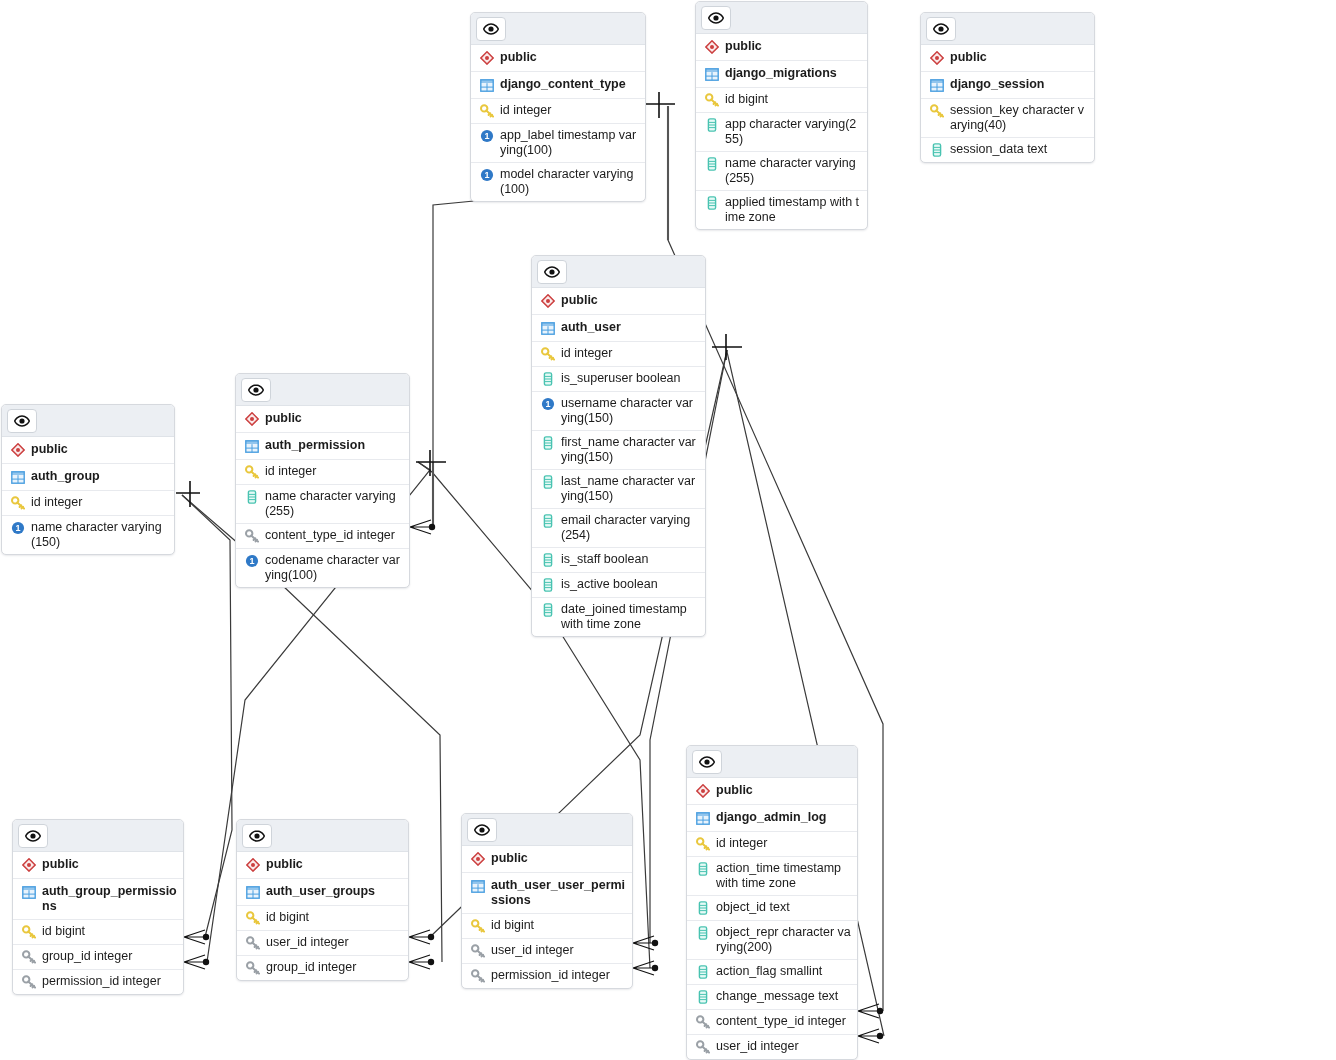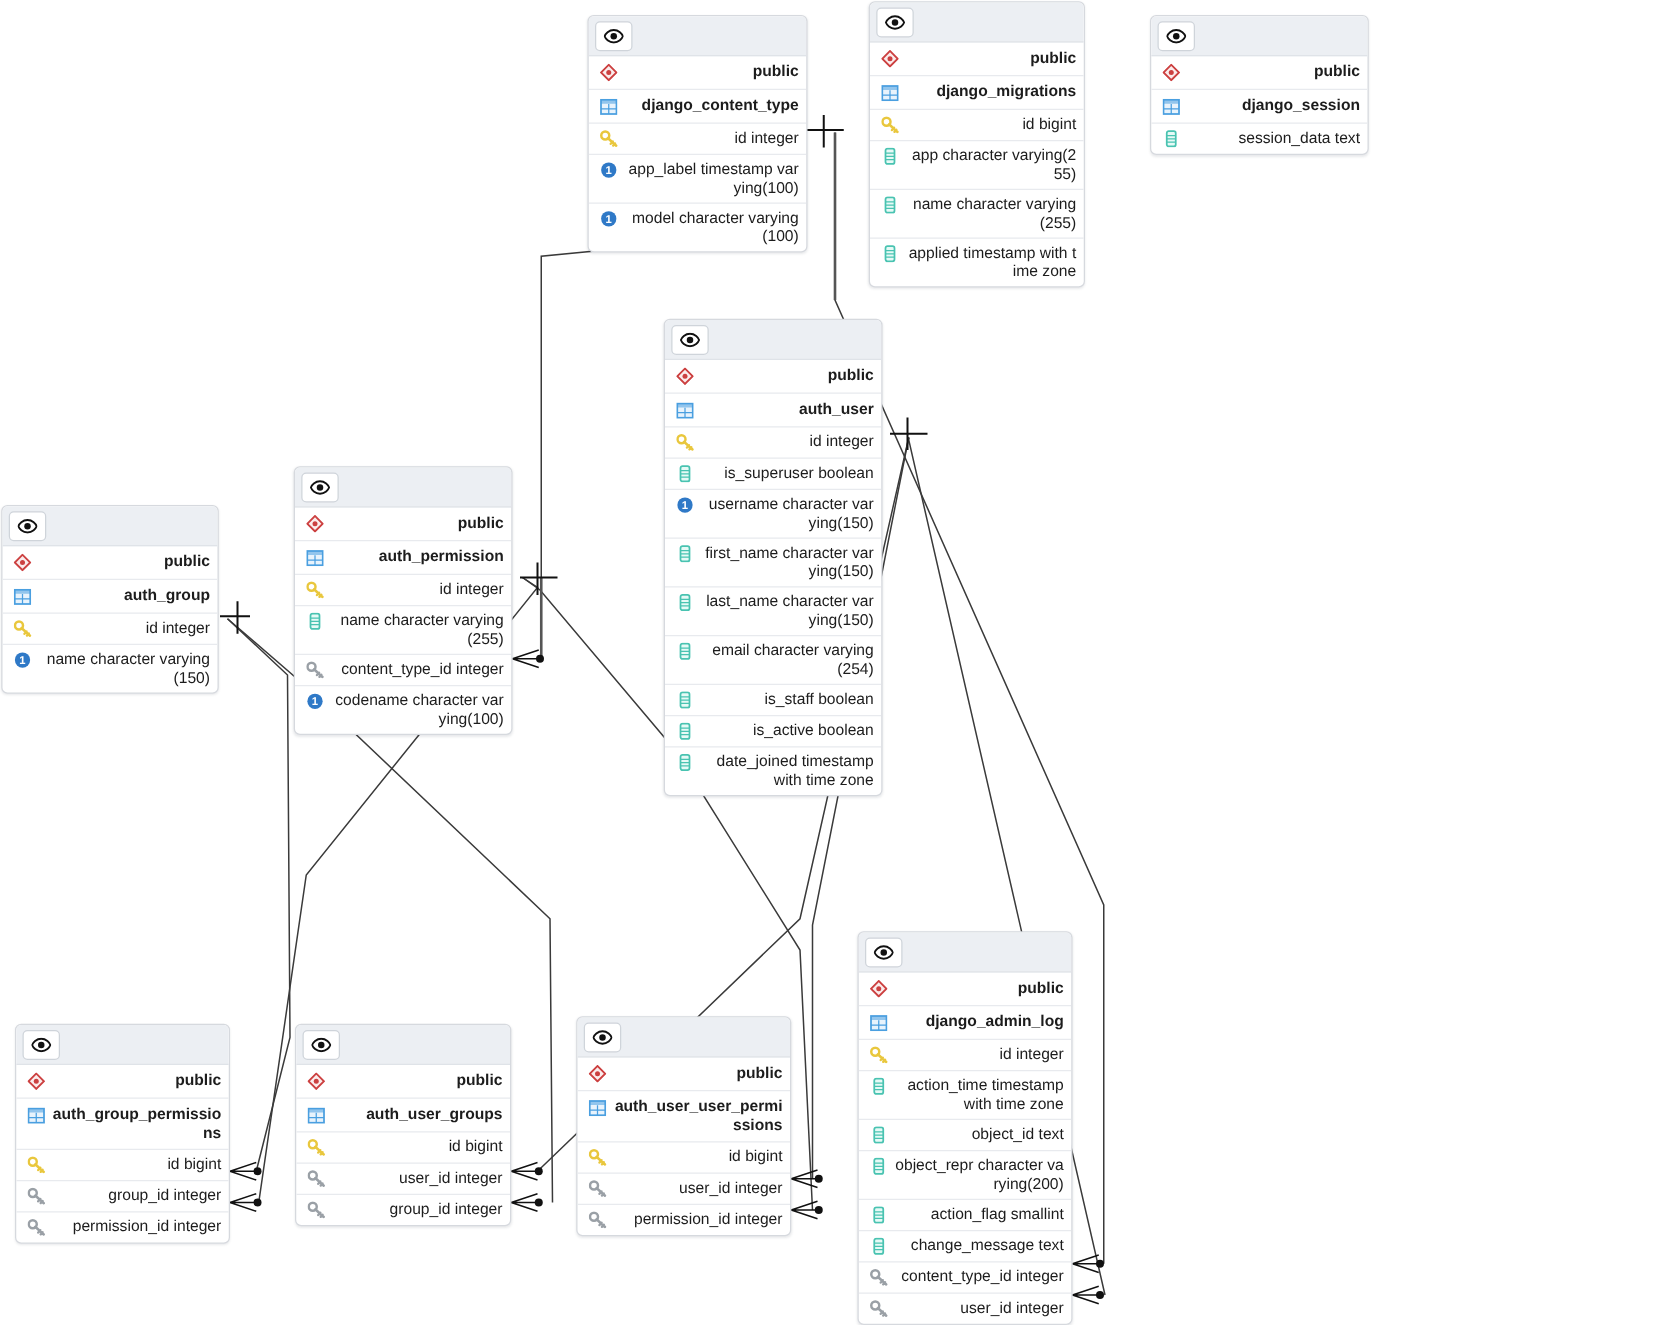--- a/index.html
+++ b/index.html
@@ -2,21 +2,21 @@
 <html><head>
 <meta charset="utf-8">
 <style>
   html,body{margin:0;padding:0;background:#ffffff;}
   body{
     width:1336px;height:1060px;position:relative;overflow:hidden;
     font-family:"Liberation Sans","DejaVu Sans",sans-serif;
     font-size:12.5px;color:#1c1c1c;
     -webkit-font-smoothing:antialiased;
   }
-  #canvas{position:absolute;inset:0;width:1336px;height:892px;text-align:right;}
+  #canvas{position:absolute;inset:0;width:1336px;height:892px;}
   #edges{position:absolute;left:0;top:0;width:1336px;height:1060px;pointer-events:none;}
 
   .table-node{
     position:absolute;
     background:#ffffff;
     border:1px solid #d6d9de;
     border-radius:5px;
     box-shadow:0 1px 2px rgba(30,40,60,.10);
     box-sizing:border-box;
     overflow:hidden;
@@ -269,20 +269,29 @@
             <svg class="gi" width="14" height="13" viewBox="0 0 14 13">
               <rect x="0.8" y="0.8" width="12.4" height="11.4" fill="#e8f3fc" stroke="#4a9fe0" stroke-width="1.4"></rect>
               <rect x="0.8" y="0.8" width="12.4" height="3.2" fill="#4a9fe0" opacity="0.55"></rect>
               <path d="M7 4.2V12.2 M0.8 8.1H13.2" stroke="#4a9fe0" stroke-width="1"></path>
             </svg>
           </span>
           <span class="txt">django_session</span>
         </div>
         <div class="row col">
           <span class="ico">
+            <svg class="gi" width="15" height="14" viewBox="0 0 15 14">
+              <circle cx="4.2" cy="4.4" r="3.2" fill="none" stroke="#e9c73d" stroke-width="2"></circle>
+              <path d="M6.2 6.4 L13 12.6 M10.2 9.2 L8.6 11 M12 10.8 L10.6 12.4" stroke="#e9c73d" stroke-width="2" fill="none" stroke-linecap="round"></path>
+            </svg>
+          </span>
+          <span class="txt">session_key character varying(40)</span>
+        </div>
+        <div class="row col">
+          <span class="ico">
             <svg class="gi" width="10" height="14" viewBox="0 0 10 14">
               <rect x="1.4" y="0.9" width="7.2" height="12.2" rx="1.6" fill="#e6faf6" stroke="#49c3b1" stroke-width="1.4"></rect>
               <path d="M1.4 4.4H8.6 M1.4 7H8.6 M1.4 9.6H8.6" stroke="#49c3b1" stroke-width="1"></path>
             </svg>
           </span>
           <span class="txt">session_data text</span>
         </div>
       </div>
       <div class="table-node" style="left: 531px; top: 255px; width: 175px;">
         <div class="node-header">

